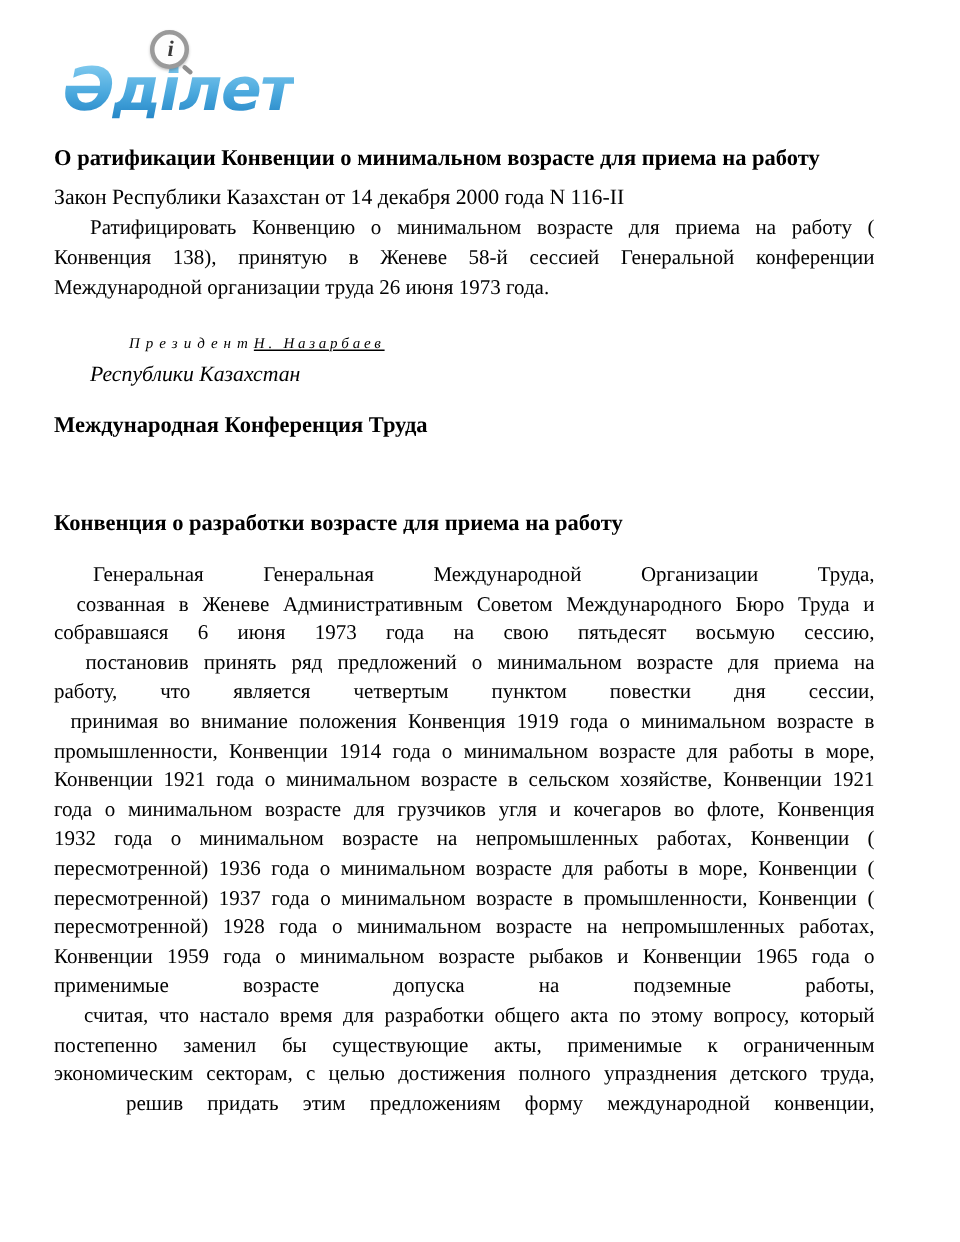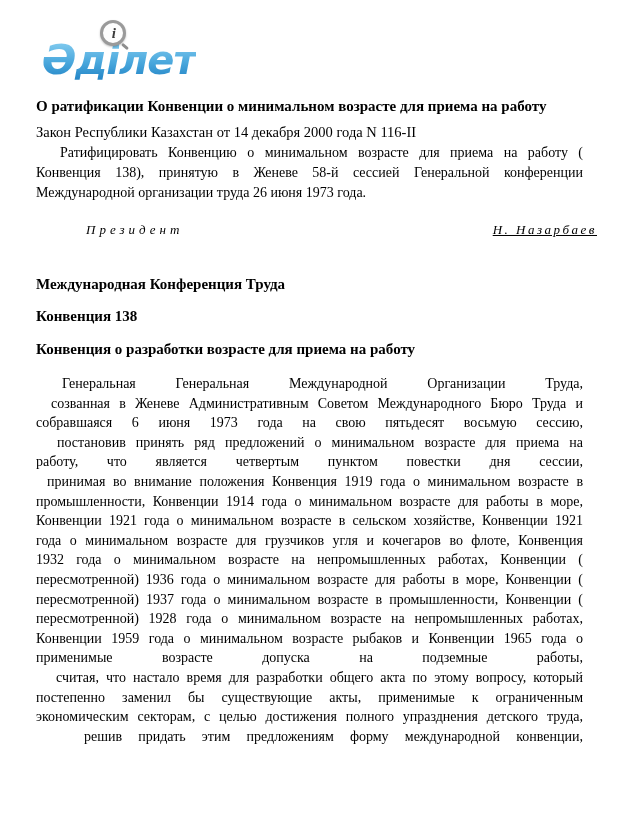--- a/index.html
+++ b/index.html
@@ -45,22 +45,22 @@
   .doc-title{top:96px;font-size:15px;font-weight:bold;line-height:20px;}
   .law-line{top:122px;font-size:14.5px;line-height:20px;}
   .ratif{top:143px;}
   .preamble{top:374px;}
   .tline{
     font-size:14px;height:20px;line-height:20px;overflow:hidden;
     text-align:justify;text-align-last:justify;
   }
   .preamble .tline{height:19.6px;line-height:19.6px;}
   .tline.noJust{text-align-last:left;}
-  .sigrow{top:219px;right:43px;display:flex;justify-content:space-between;
-    font-style:italic;font-size:13px;line-height:21px;}
+  .sigrow{top:219px;right:43px;display:flex;
+    font-style:italic;font-size:10px;line-height:21px;}
   .sig-role{padding-left:50px;letter-spacing:4px;}
   .sig-name{letter-spacing:2.5px;text-decoration:underline;}
   .sig2{top:240px;font-style:italic;font-size:14.5px;line-height:21px;padding-left:24px;}
   .hd{font-size:15px;font-weight:bold;line-height:20px;}
   .h1{top:274px;} .h2{top:306px;} .h3{top:339px;}
 </style>
 </head>
 <body>
 
 <div id="page">
@@ -79,23 +79,23 @@
   <div class="abs ratif">
     <div class="tline" style="padding-left:24px">Ратифицировать Конвенцию о минимальном возрасте для приема на работу (</div>
     <div class="tline">Конвенция 138), принятую в Женеве 58-й сессией Генеральной конференции</div>
     <div class="tline noJust">Международной организации труда 26 июня 1973 года.</div>
   </div>
 
   <div class="abs sigrow">
     <span class="sig-role">Президент</span>
     <span class="sig-name">Н.  Назарбаев</span>
   </div>
+  <div class="abs sig2">Республики Казахстан</div>
 
   <div class="abs hd h1">Международная Конференция Труда</div>
-  <div class="abs hd h2">Конвенция 138</div>
   <div class="abs hd h3">Конвенция о разработки возрасте для приема на работу</div>
 
   <div class="abs preamble">
     <div class="tline" style="padding-left:26px">Генеральная Генеральная Международной Организации Труда,</div>
     <div class="tline" style="padding-left:15px">созванная в Женеве Административным Советом Международного Бюро Труда и</div>
     <div class="tline">собравшаяся 6 июня 1973 года на свою пятьдесят восьмую сессию,</div>
     <div class="tline" style="padding-left:21px">постановив принять ряд предложений о минимальном возрасте для приема на</div>
     <div class="tline">работу, что является четвертым пунктом повестки дня сессии,</div>
     <div class="tline" style="padding-left:11px">принимая во внимание положения Конвенция 1919 года о минимальном возрасте в</div>
     <div class="tline">промышленности, Конвенции 1914 года о минимальном возрасте для работы в море,</div>

